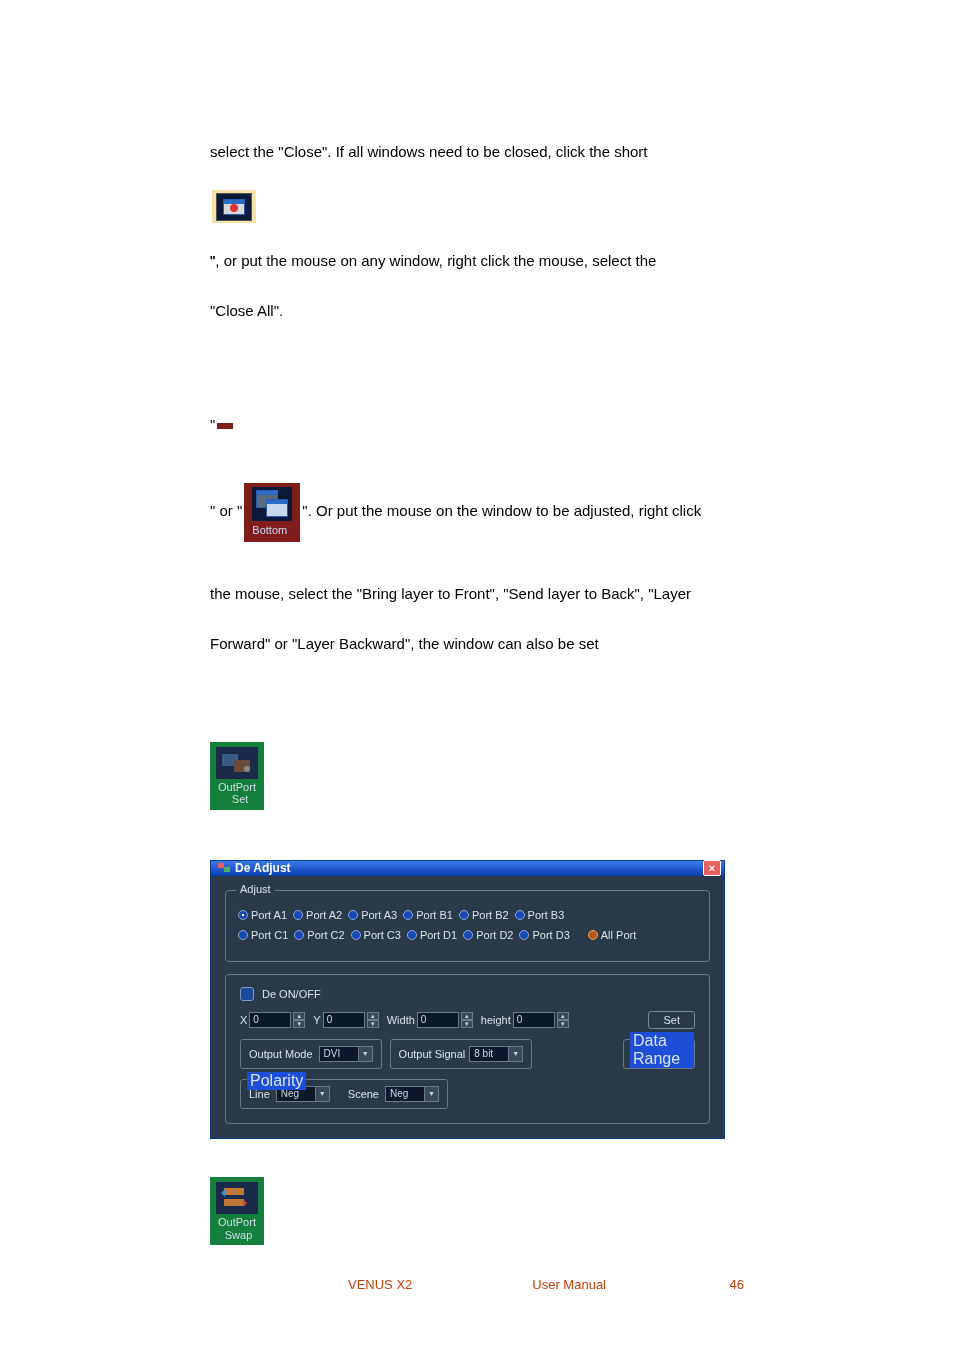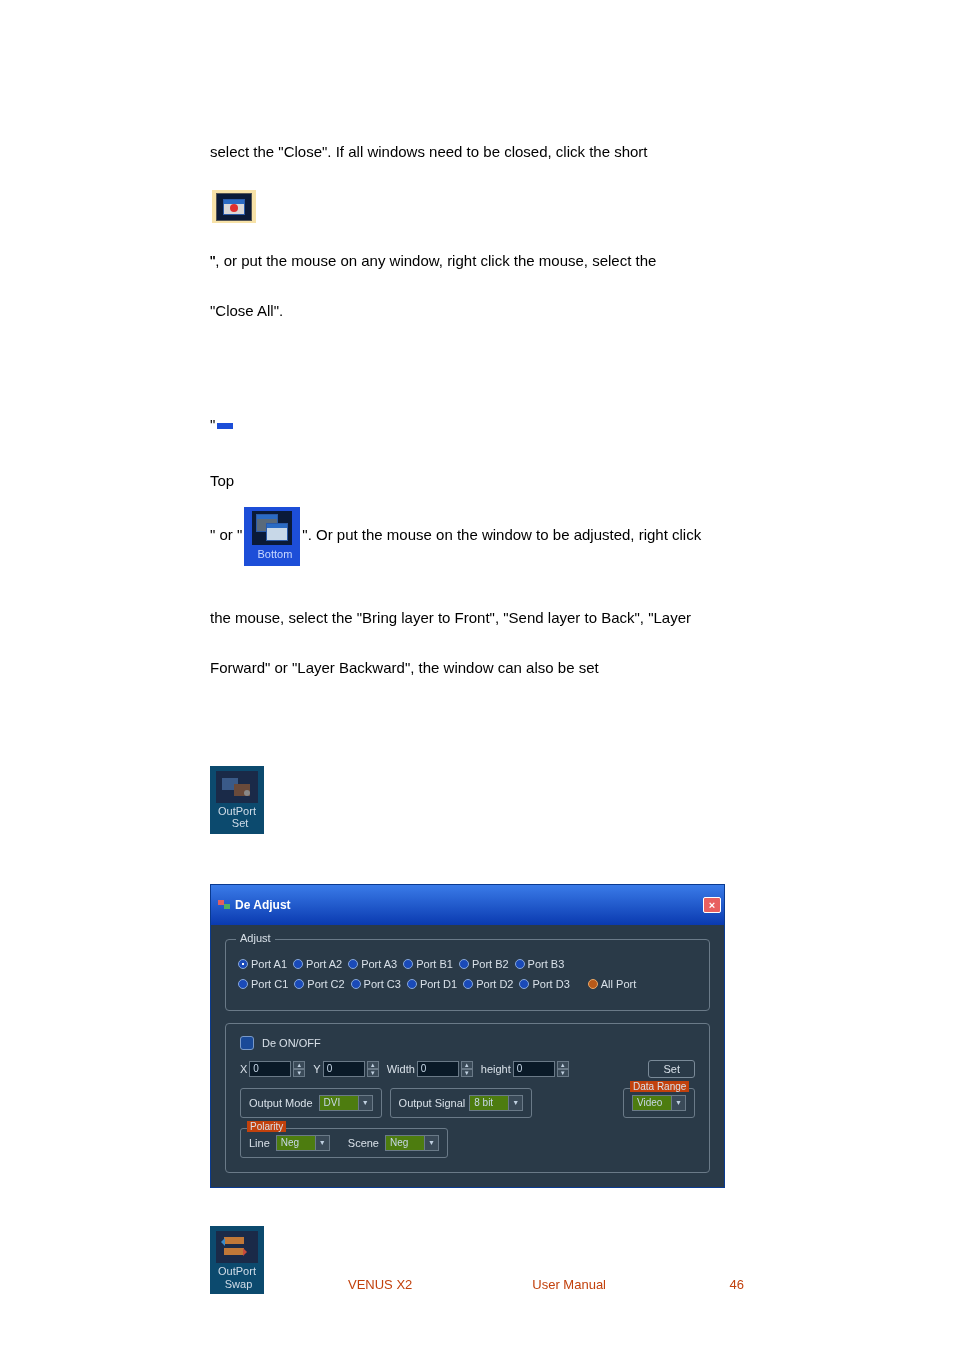--- a/index.html
+++ b/index.html
@@ -49,23 +49,23 @@
     background: #2a6bc4;
   }
   .red-dot {
     width: 8px; height: 8px; background: #e03030; border-radius: 50%;
     margin-top: 2px;
   }
 
   
   .tb-stack {
     display: inline-block;
-    background: #1d4ed8;
+    background: #7f1d1d;
     padding: 4px 8px 2px 8px;
-    text-align: right;
+    text-align: left;
     vertical-align: middle;
     margin: 14px 2px;
   }
   .tb-stack .iconbox {
     width: 40px; height: 34px; background: #0a1a38; position: relative;
   }
   .tb-stack .w1, .tb-stack .w2 {
     position: absolute; width: 22px; height: 18px; background: #c8d8e8;
     border: 1px solid #2a5aa8;
   }
@@ -73,21 +73,21 @@
     content: ""; position: absolute; top: 0; left: 0; right: 0; height: 4px;
     background: #2a6bc4;
   }
   .tb-stack.bottom .w1 { left: 4px; top: 3px; z-index: 1; background: #5a6a7a; }
   .tb-stack.bottom .w2 { left: 14px; top: 12px; z-index: 2; }
   .tb-stack .lbl { color: #c8d8ff; font-size: 11px; margin-top: 1px; }
 
   
   .outport-box {
     display: inline-block;
-    background: #0c4a6e;
+    background: #15803d;
     padding: 5px 6px 4px 6px;
     text-align: center;
     margin: 10px 0 30px 0;
   }
   .outport-box .thumb {
     width: 42px; height: 32px; background: #1a2a48;
     display: flex; align-items: center; justify-content: center;
   }
   .outport-box .thumb svg { display: block; }
   .outport-box .lbl {
@@ -98,21 +98,21 @@
   
   .dialog {
     width: 515px;
     border: 1px solid #0a3a90;
     margin: 20px 0 28px 0;
     background: #2a3a48;
     font-size: 11px;
     color: #d8e0e8;
   }
   .dlg-title {
-    height: 40px;
+    height: 15px;
     background: linear-gradient(to bottom, #3a7be8, #0a3ab0);
     display: flex; align-items: center; justify-content: space-between;
     padding: 0 3px 0 6px;
   }
   .dlg-title .t {
     color: #ffffff; font-weight: bold; font-size: 12px;
     display: flex; align-items: center; gap: 4px;
   }
   .dlg-close {
     width: 18px; height: 16px; background: #e86060; border: 1px solid #fff;
@@ -169,28 +169,28 @@
   .btn {
     padding: 2px 14px; background: #2a3a48; border: 1px solid #7a8a98;
     border-radius: 3px; color: #d8e0e8; font-size: 11px; cursor: pointer;
   }
   .mini-fieldset {
     border: 1px solid #6a7a88; border-radius: 3px;
     padding: 6px 8px 6px 8px; position: relative;
     display: flex; align-items: center; gap: 6px;
   }
   .mini-fieldset .legend {
-    position: absolute; top: -8px; left: 6px; background: #c2410c;
-    padding: 0 3px; font-size: 10px;
+    position: absolute; top: -8px; left: 6px; background: #1d4ed8;
+    padding: 0 3px; font-size: 16px;
   }
   .combo {
     display: flex; align-items: center;
   }
   .combo .val {
-    min-width: 40px; height: 16px; background: #4d7c0f;
+    min-width: 40px; height: 16px; background: #0f172a;
     border: 1px solid #6a7a88; color: #c8d8e8; font-size: 10px;
     padding: 0 4px; display: flex; align-items: center;
   }
   .combo .arrow {
     width: 14px; height: 16px; background: #3a4a58; border: 1px solid #6a7a88;
     border-left: none; display: flex; align-items: center; justify-content: center;
     font-size: 7px; color: #c0d0e0; cursor: pointer;
   }
 
   .footer {
@@ -226,21 +226,20 @@
 
   <div style="height:60px"></div>
 
   <div class="inline-wrap">
     <p>
       <span>"</span><span class="tb-stack top">
         </span></p><div class="iconbox">
           <div class="w2"></div>
         <div class="w1"></div>
         </div>
-        <div class="lbl">Top</div>
       <span>" or "</span><span class="tb-stack bottom">
         <div class="iconbox">
           <div class="w1"></div>
           <div class="w2"></div>
         </div>
         <div class="lbl">Bottom</div>
       </span><span>". Or put the mouse on the window to be adjusted, right click</span>
     <p></p>
     <p>the mouse, select the "Bring layer to Front", "Send layer to Back", "Layer</p>
     <p>Forward" or "Layer Backward", the window can also be set</p>

